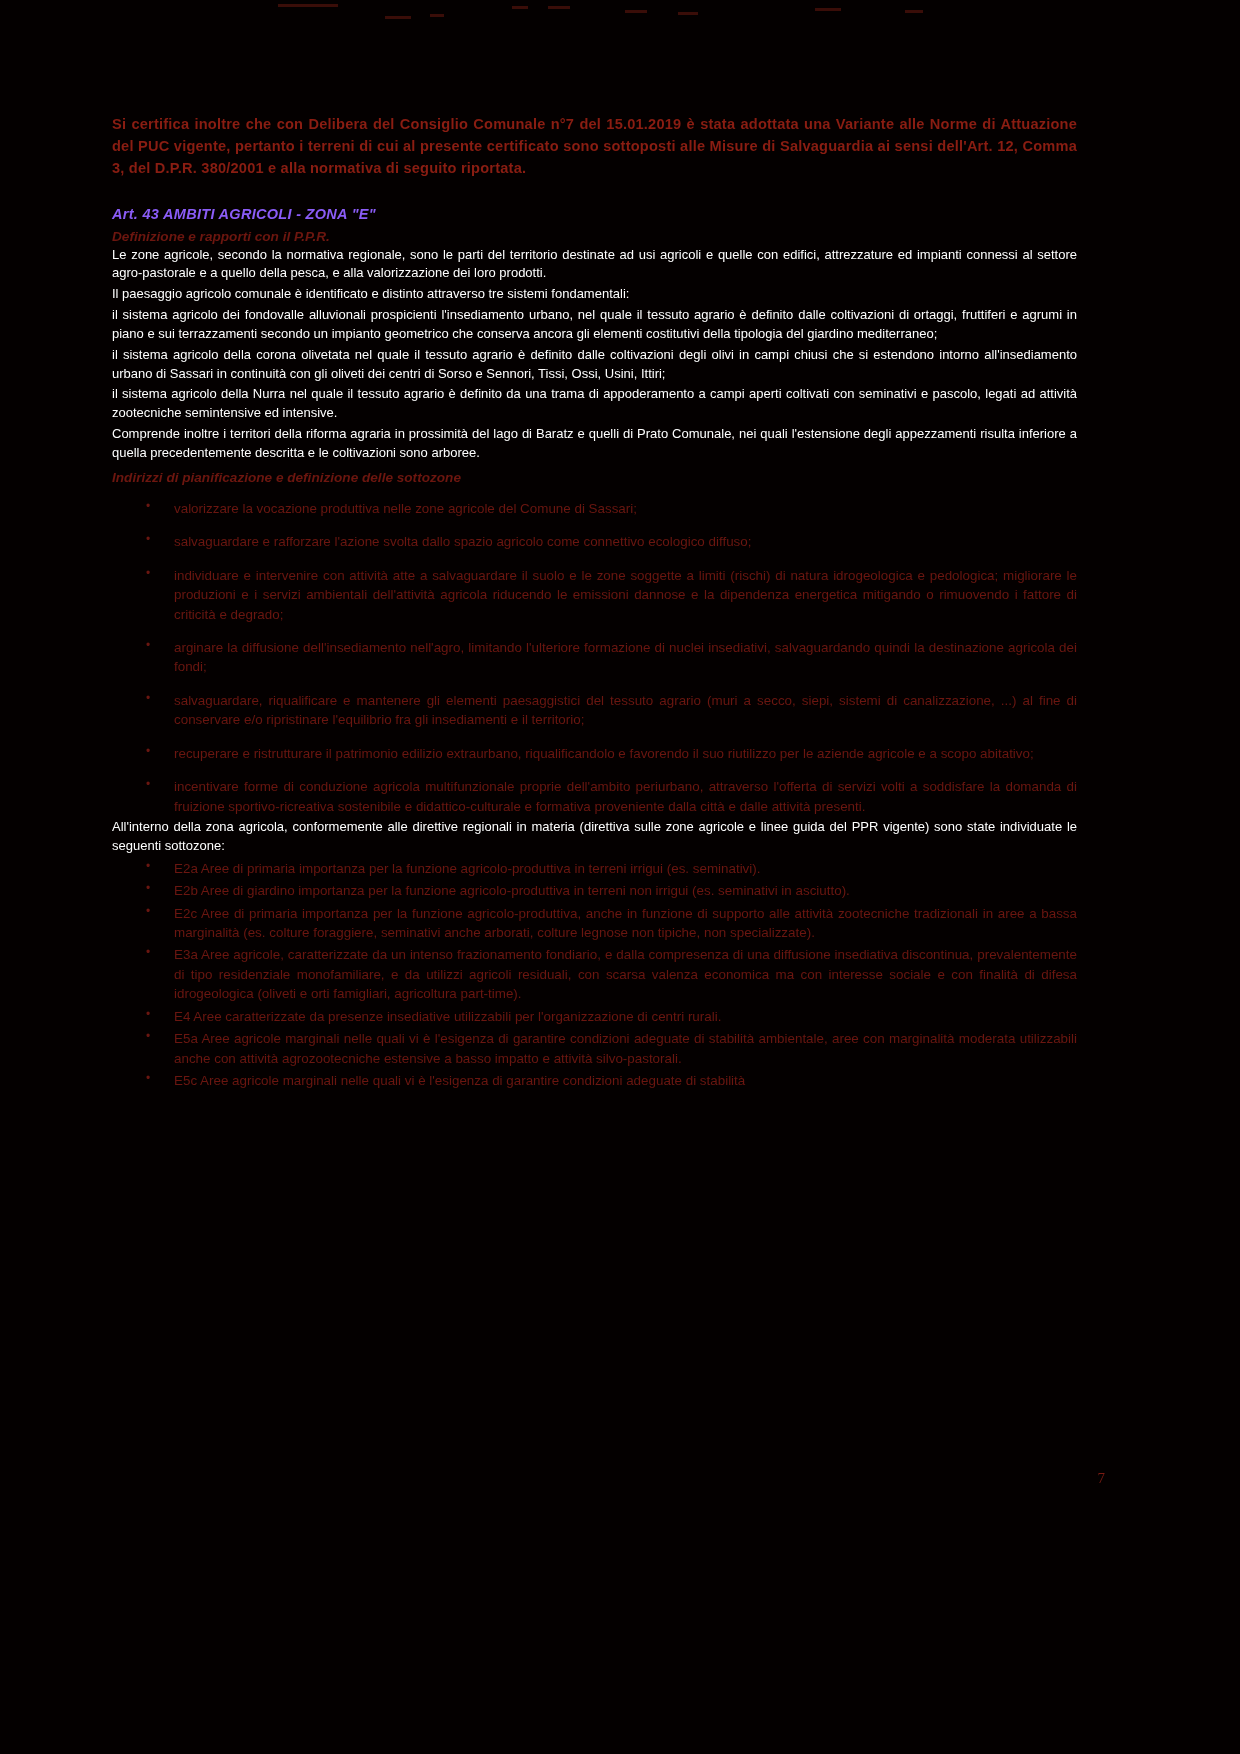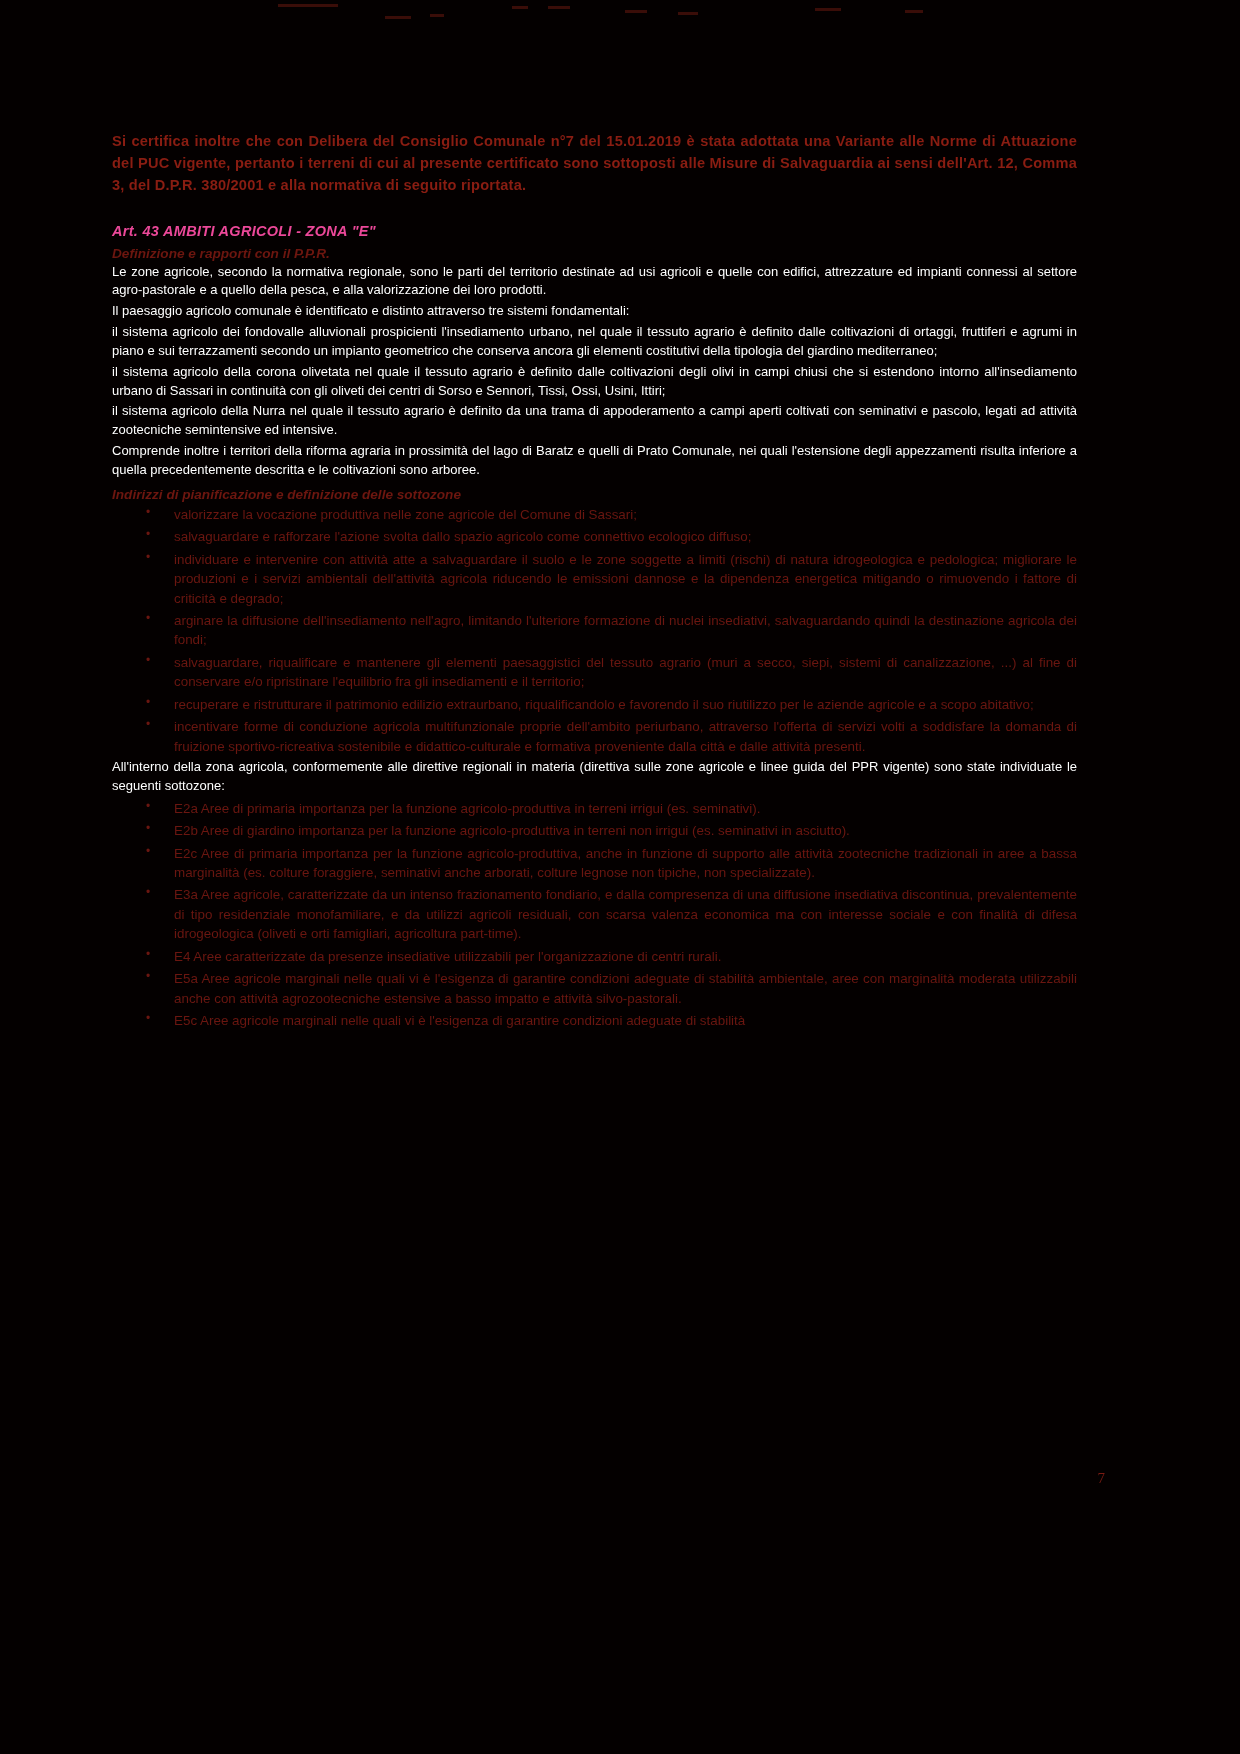--- a/index.html
+++ b/index.html
@@ -43,21 +43,21 @@
     letter-spacing: 2px;
     opacity: .75;
     transform: rotate(-90deg);
     transform-origin: 45px 70px;
     font-family: "Liberation Serif", serif;
   }
 
   .content {
     position: absolute;
     left: 112px;
-    top: 130px;
+    top: 113px;
     width: 965px;
   }
 
   p, li, h3, h4 {
     margin: 0;
     padding: 0;
   }
 
   .intro {
     font-size: 14.6px;
@@ -66,21 +66,21 @@
     font-weight: bold;
     color: #8a1d12;
     letter-spacing: .2px;
   }
 
   .art-title {
     margin-top: 26px;
     font-size: 14.5px;
     font-style: italic;
     font-weight: bold;
-    color: #ec4899;
+    color: #8b5cf6;
     letter-spacing: .3px;
   }
 
   .sub-italic {
     margin-top: 7px;
     font-size: 13.6px;
     font-style: italic;
     color: #6d160f;
   }
 
@@ -97,21 +97,21 @@
     margin: 2px 0 0 0;
     padding: 0;
   }
   .bullets li {
     position: relative;
     font-size: 13.4px;
     line-height: 1.45;
     text-align: justify;
     color: #6b1610;
     padding-left: 62px;
-    margin-top: 3px;
+    margin-top: 14px;
   }
   .bullets li::before {
     content: "\2022";
     position: absolute;
     left: 34px;
     top: -1px;
     font-size: 12px;
     color: #6b1610;
   }
 

